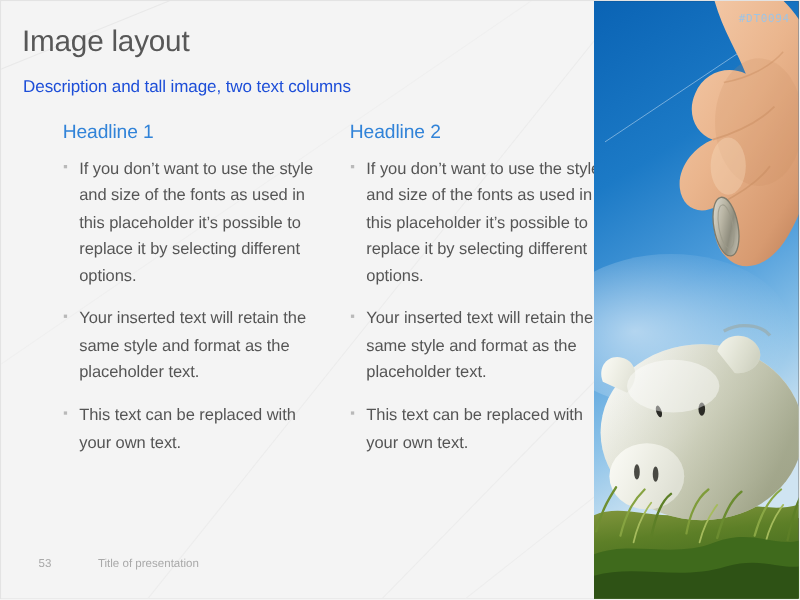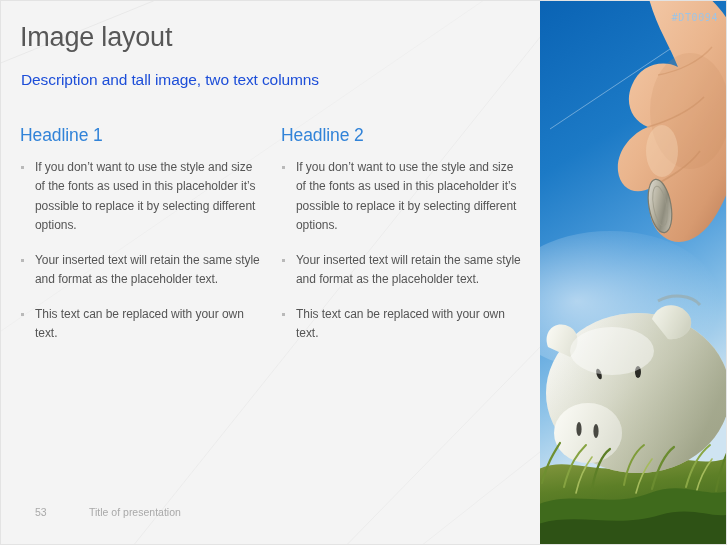--- a/index.html
+++ b/index.html
@@ -57,22 +57,23 @@
     font-size: 15.5px;
     font-weight: 400;
     color: #1d4ed8;
     letter-spacing: -0.1px;
     line-height: 1.2;
     white-space: nowrap;
   }
 
   .column {
     position: absolute;
-    top: 124px;
+    top: 108px;
     width: 240px;
+    margin-left: 37px;
   }
   .column.col1 { left: 19px; }
   .column.col2 { left: 280px; }
 
   .headline {
     font-size: 17.5px;
     font-weight: 400;
     color: #3183d8;
     letter-spacing: -0.1px;
     margin: 0 0 12px 0;
@@ -81,21 +82,21 @@
 
   ul.bullets {
     list-style: none;
     margin: 0;
     padding: 0;
   }
   ul.bullets li {
     position: relative;
     padding-left: 15px;
     margin-bottom: 15px;
-    font-size: 12px;
+    font-size: 15px;
     line-height: 1.62;
     color: #555555;
     letter-spacing: -0.05px;
   }
   ul.bullets li:last-child { margin-bottom: 0; }
   .bullet-dot {
     position: absolute;
     left: 1px;
     top: 8px;
     width: 3px;

